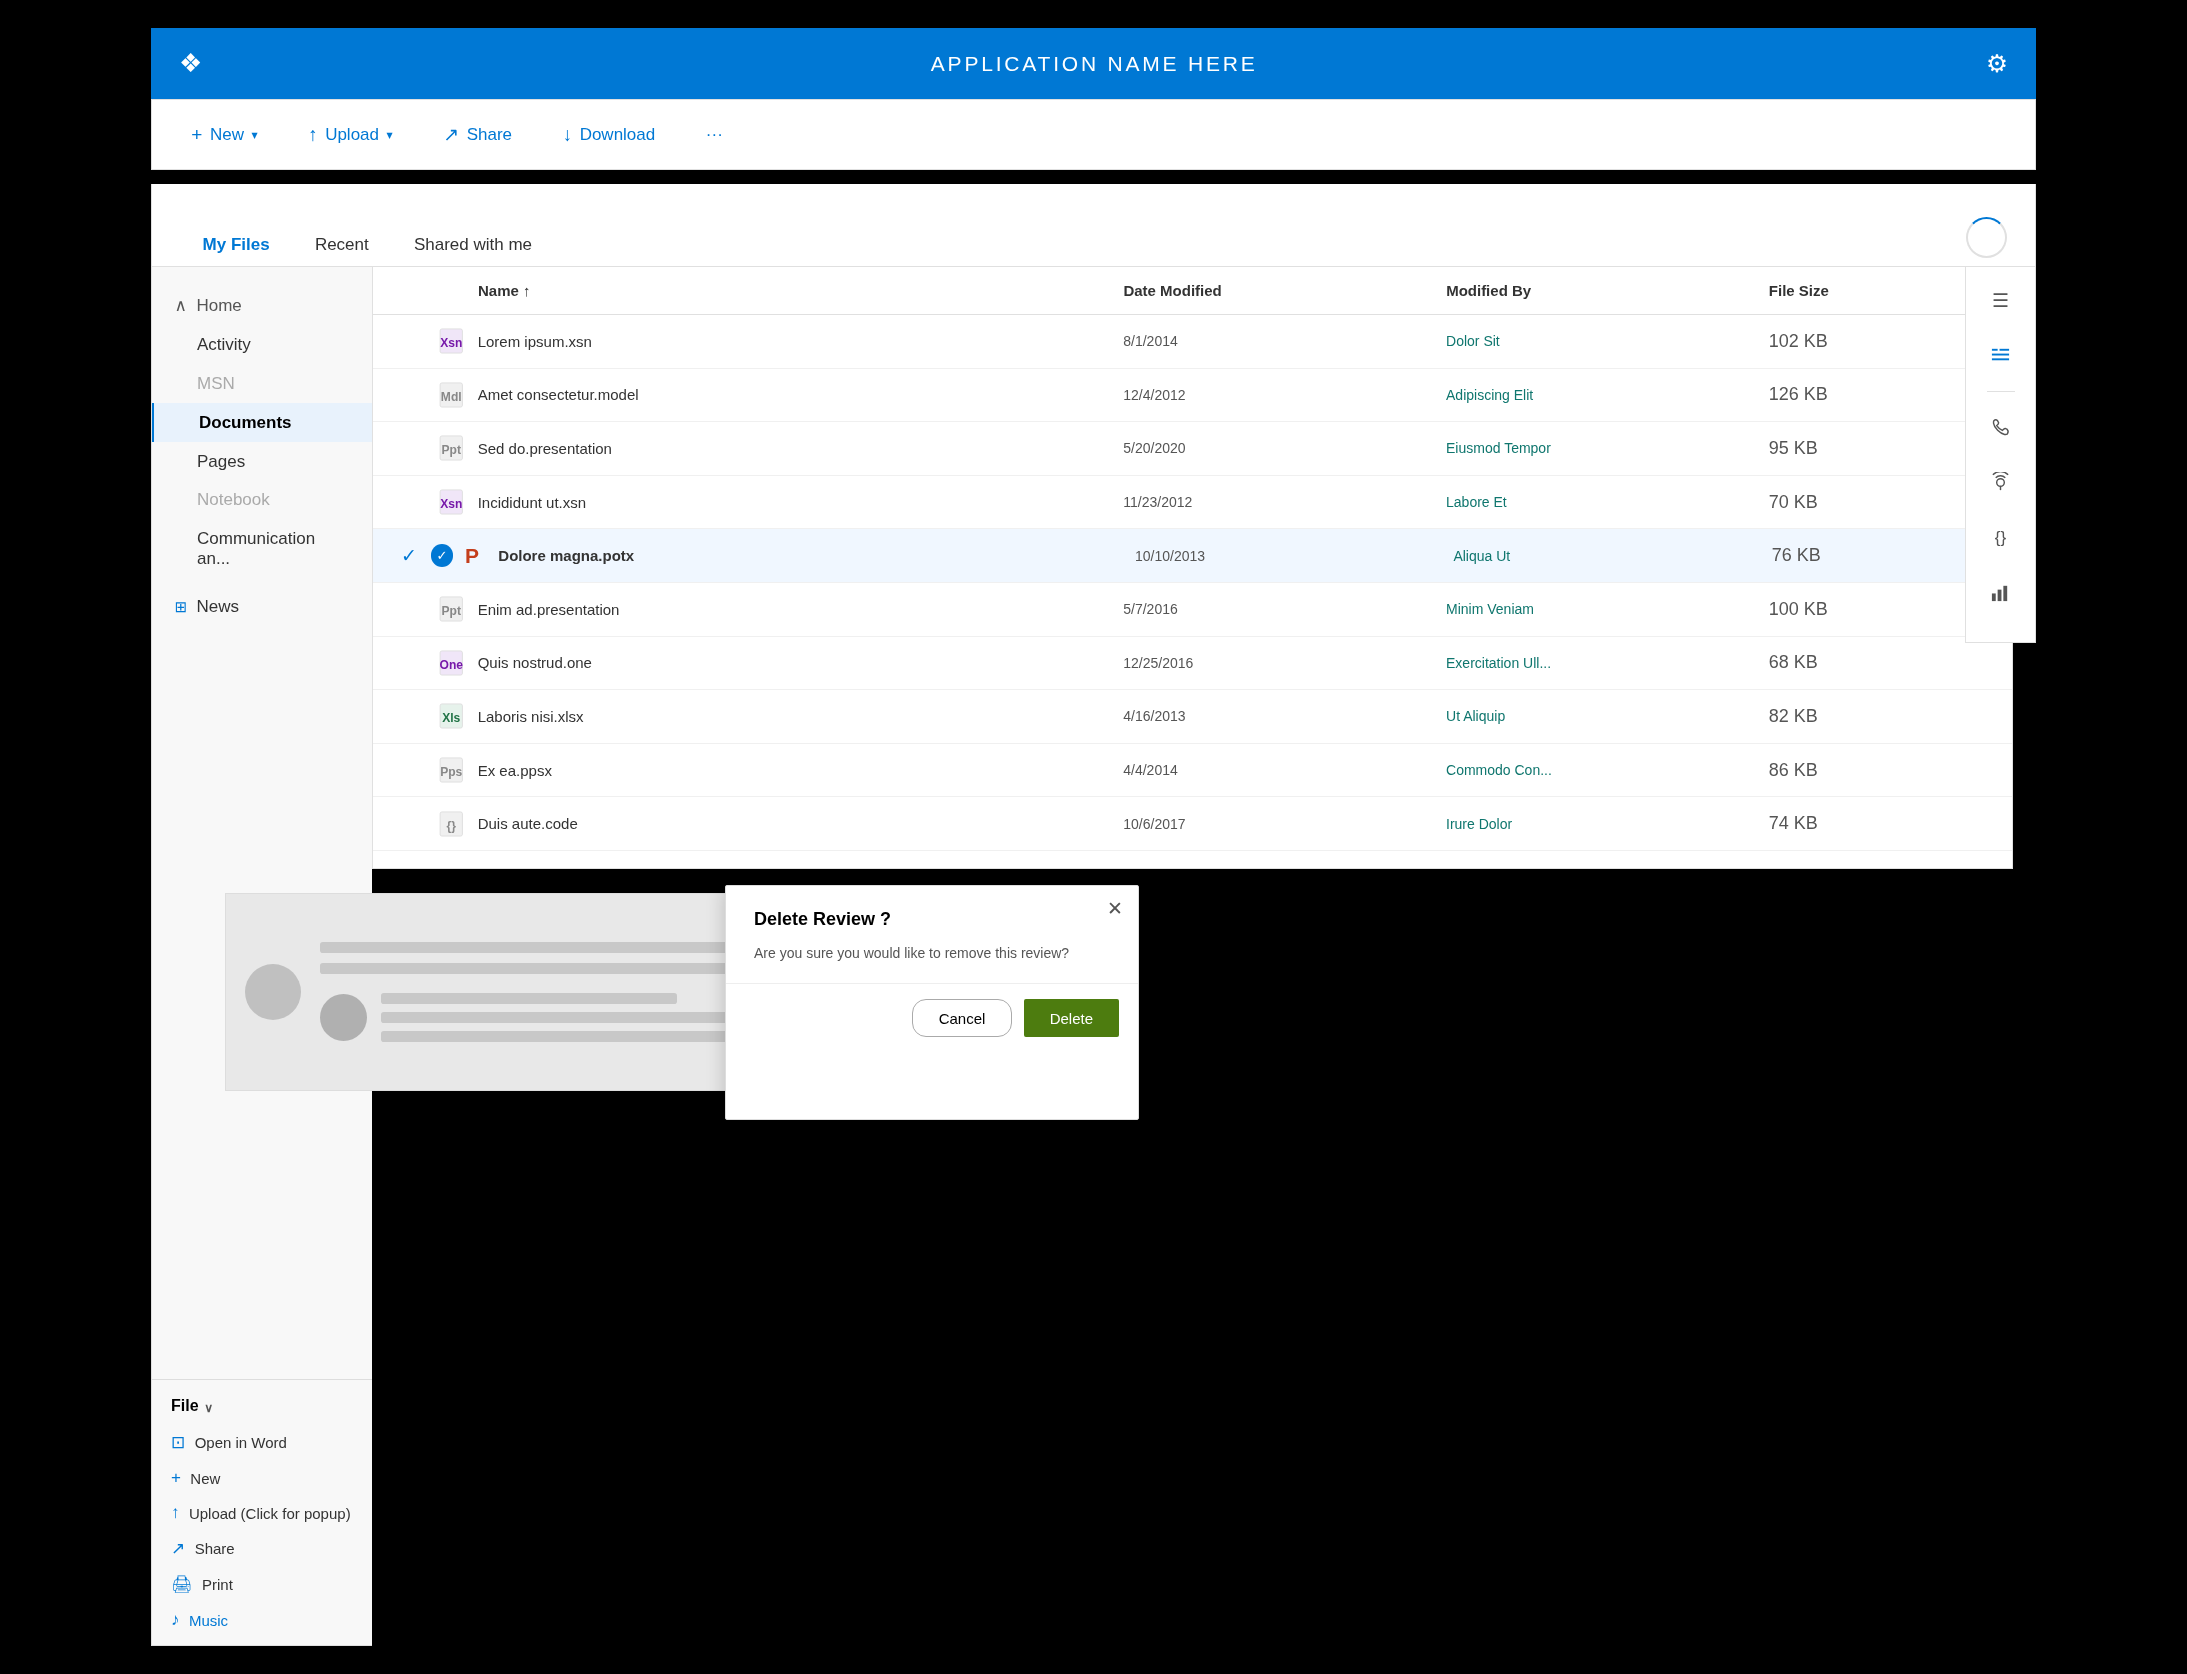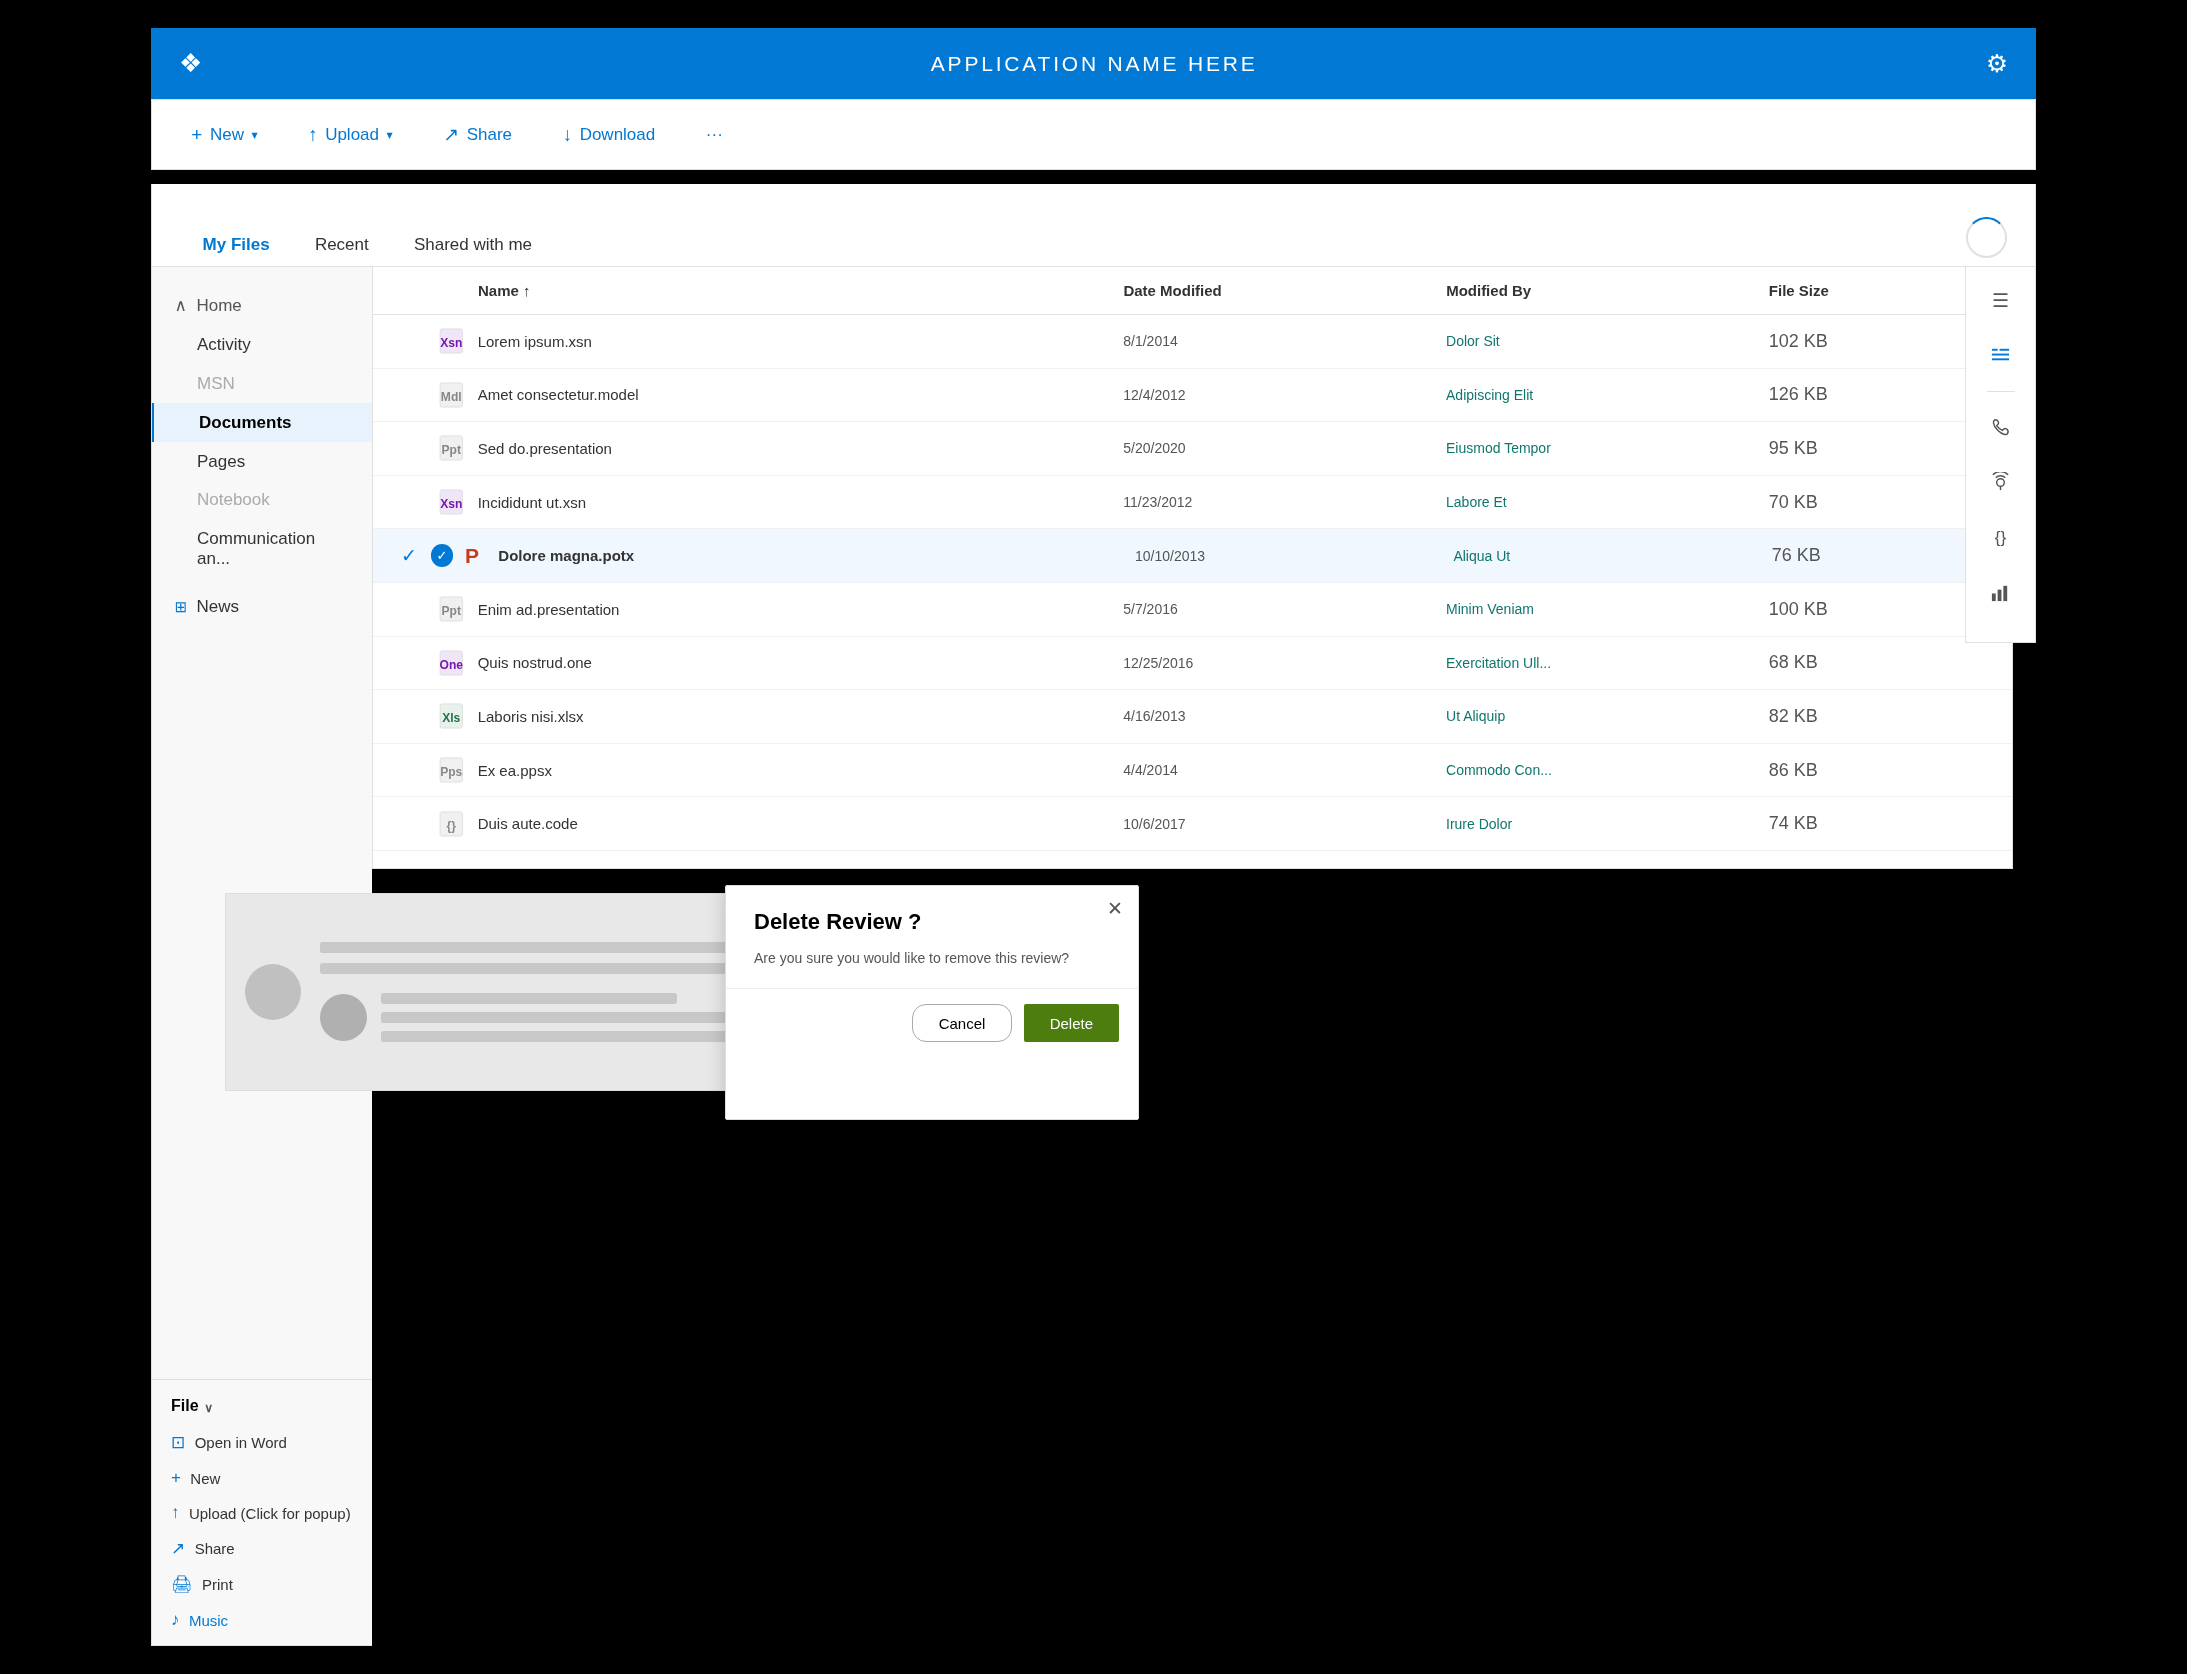--- a/index.html
+++ b/index.html
@@ -381,21 +381,21 @@
       position: absolute;
       top: 11.3px;
       right: 15px;
       font-size: 19px;
       cursor: pointer;
       color: #555;
       background: none;
       border: none;
     }
     .modal-title {
-      font-size: 22px;
+      font-size: 18px;
       font-weight: 600;
       color: #000;
       padding: 22.6px 28px 15px 28px;
     }
     .modal-body {
       font-size: 14px;
       color: #555;
       padding: 0 28px 22.6px 28px;
     }
     .modal-footer {

